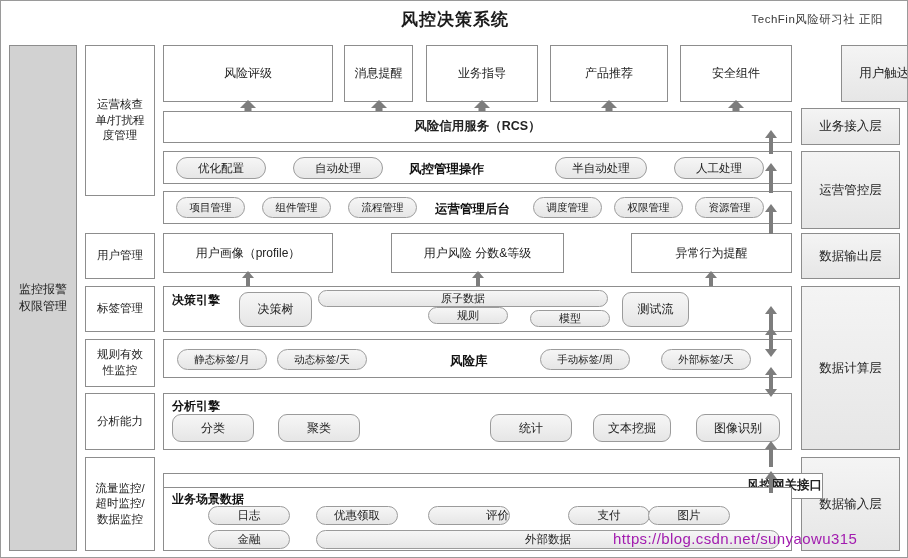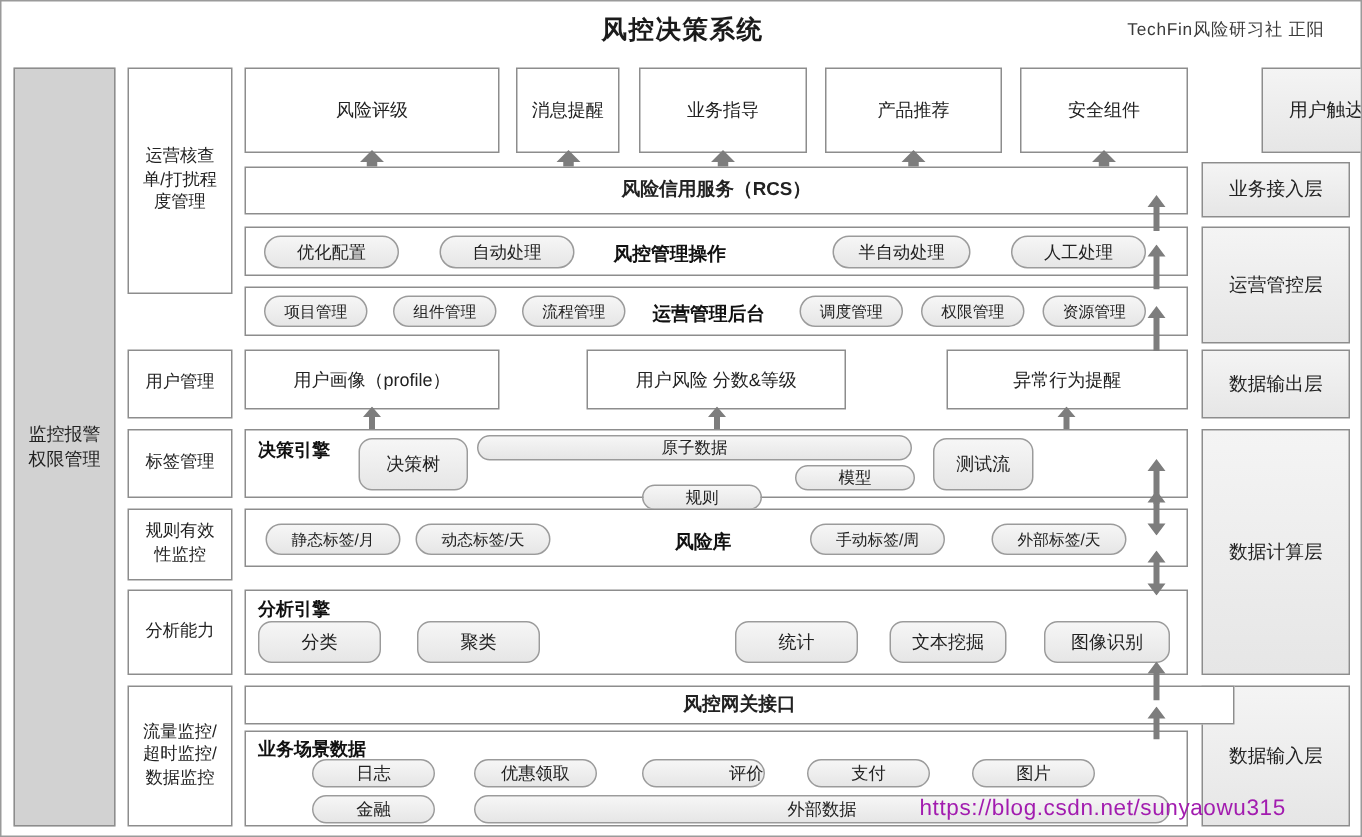--- a/index.html
+++ b/index.html
@@ -337,21 +337,21 @@
   <div class="sect-title" style="left:171px;top:291px;">决策引擎</div>
   <div class="pill big" style="left:238px;top:291px;width:73px;height:35px;">
     <span>决策树</span>
   </div>
   <div class="pill" style="left:317px;top:289px;width:290px;height:17px;">
     <span style="font-size:11px;">原子数据</span>
   </div>
   <div class="pill" style="left:325px;top:309px;width:80px;height:17px;margin-top:32px;">
     <span style="font-size:11px;">知识</span>
   </div>
-  <div class="pill" style="left:427px;top:322px;width:80px;height:17px;">
+  <div class="pill" style="left:427px;top:306px;width:80px;height:17px;">
     <span style="font-size:11px;">规则</span>
   </div>
   <div class="pill" style="left:529px;top:309px;width:80px;height:17px;">
     <span style="font-size:11px;">模型</span>
   </div>
   <div class="pill big" style="left:621px;top:291px;width:67px;height:35px;">
     <span>测试流</span>
   </div>
 
   <div class="panel" style="left:162px;top:338px;width:629px;height:39px;"></div>
@@ -380,36 +380,36 @@
   <div class="pill big" style="left:489px;top:413px;width:82px;height:28px;">
     <span>统计</span>
   </div>
   <div class="pill big" style="left:592px;top:413px;width:78px;height:28px;">
     <span>文本挖掘</span>
   </div>
   <div class="pill big" style="left:695px;top:413px;width:84px;height:28px;">
     <span>图像识别</span>
   </div>
 
-  <div class="box" style="left:162px;top:456px;width:660px;height:26px;">
+  <div class="box" style="left:162px;top:472px;width:660px;height:26px;justify-content:flex-end;">
     <span style="font-weight:bold;font-size:12.5px;">风控网关接口</span>
   </div>
 
   <div class="panel" style="left:162px;top:486px;width:629px;height:64px;"></div>
   <div class="sect-title" style="left:171px;top:490px;">业务场景数据</div>
   <div class="pill" style="left:207px;top:505px;width:82px;height:19px;">
     <span>日志</span>
   </div>
   <div class="pill" style="left:315px;top:505px;width:82px;height:19px;">
     <span>优惠领取</span>
   </div>
   <div class="pill" style="left:427px;top:505px;width:82px;height:19px;justify-content:flex-end;">
     <span>评价</span>
   </div>
-  <div class="pill" style="left:537px;top:505px;width:82px;height:19px;justify-content:center;">
+  <div class="pill" style="left:567px;top:505px;width:82px;height:19px;justify-content:center;">
     <span>支付</span>
   </div>
   <div class="pill" style="left:647px;top:505px;width:82px;height:19px;">
     <span>图片</span>
   </div>
   <div class="pill" style="left:207px;top:529px;width:82px;height:19px;">
     <span>金融</span>
   </div>
   <div class="pill" style="left:315px;top:529px;width:464px;height:19px;">
     <span>外部数据</span>

